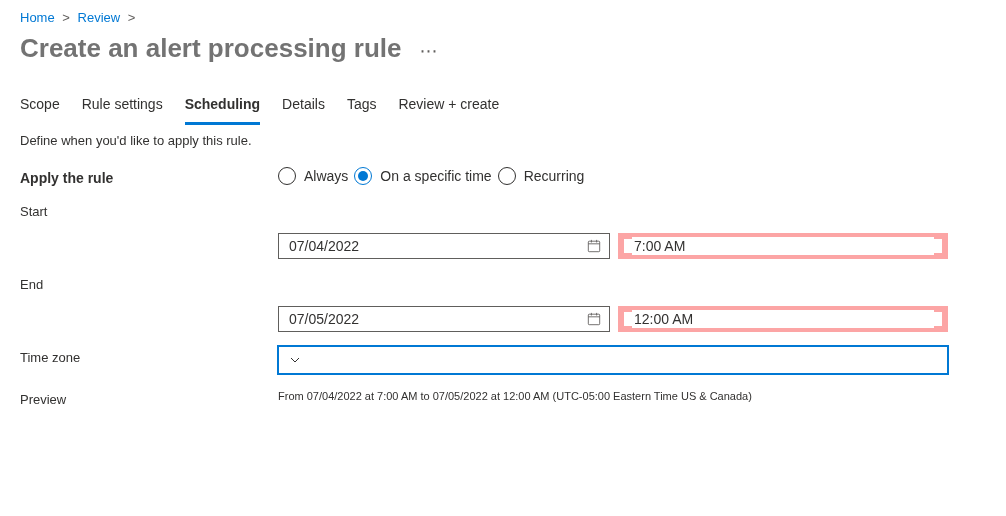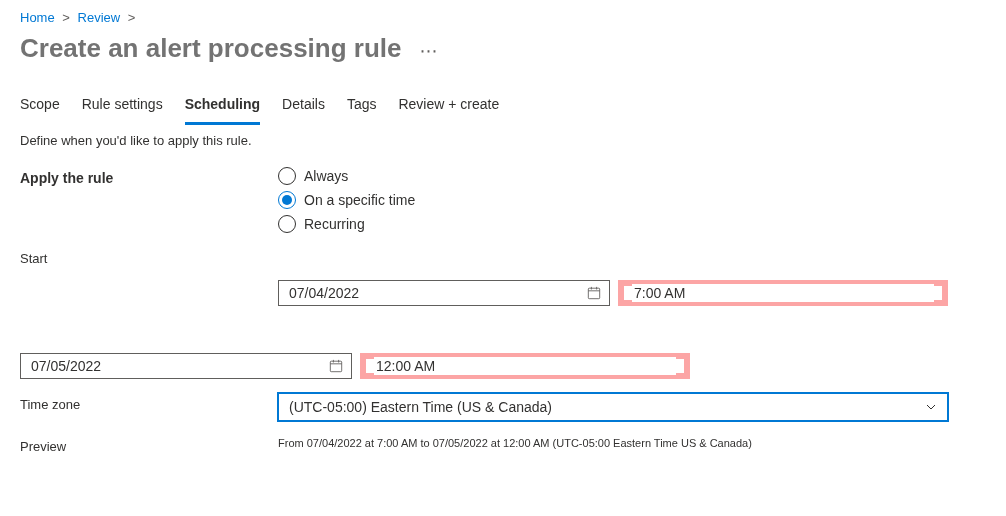--- a/index.html
+++ b/index.html
@@ -75,21 +75,21 @@
     flex-shrink: 0;
     font-size: 13px;
     padding-top: 4px;
   }
   .form-row .label.strong {
     font-weight: 600;
     font-size: 14px;
   }
   .radios {
     display: flex;
-    flex-direction: column;
+    flex-direction: row;
     gap: 6px;
     padding-top: 1px;
   }
   .radio-item {
     display: flex;
     align-items: center;
     gap: 8px;
     font-size: 14px;
     cursor: pointer;
   }
@@ -230,40 +230,40 @@
           <line x1="11" y1="1" x2="11" y2="4" stroke="#605e5c"></line>
         </svg>
     </div>
     <div class="time-input">
       <input type="text" value="7:00 AM" style="">
     </div>
   </div>
 </div>
 
 <div class="form-row">
+  <div class="label">End</div>
   <div class="controls-row">
     <div class="date-input">
       <input type="text" value="07/05/2022" style="">
       <svg class="cal-icon" viewBox="0 0 16 16">
           <rect x="1.5" y="2.5" width="13" height="12" rx="1" fill="none" stroke="#605e5c" stroke-width="1"></rect>
           <line x1="1.5" y1="5.5" x2="14.5" y2="5.5" stroke="#605e5c"></line>
           <line x1="5" y1="1" x2="5" y2="4" stroke="#605e5c"></line>
           <line x1="11" y1="1" x2="11" y2="4" stroke="#605e5c"></line>
         </svg>
     </div>
     <div class="time-input">
       <input type="text" value="12:00 AM" style="">
     </div>
   </div>
 </div>
 
 <div class="form-row">
   <div class="label">Time zone</div>
   <div class="tz-select">
-    <span class="tz-text">(UTC-05:00) Eastern Time (US &amp; Canada)</span>
     <svg class="chev" viewBox="0 0 12 12">
         <path d="M2 4 L6 8 L10 4" fill="none" stroke="#323130" stroke-width="1"></path>
       </svg>
   </div>
 </div>
 
 <div class="form-row">
   <div class="label">Preview</div>
   <div class="preview-text">From 07/04/2022 at 7:00 AM to 07/05/2022 at 12:00 AM (UTC-05:00 Eastern Time US &amp; Canada)</div>
 </div>

